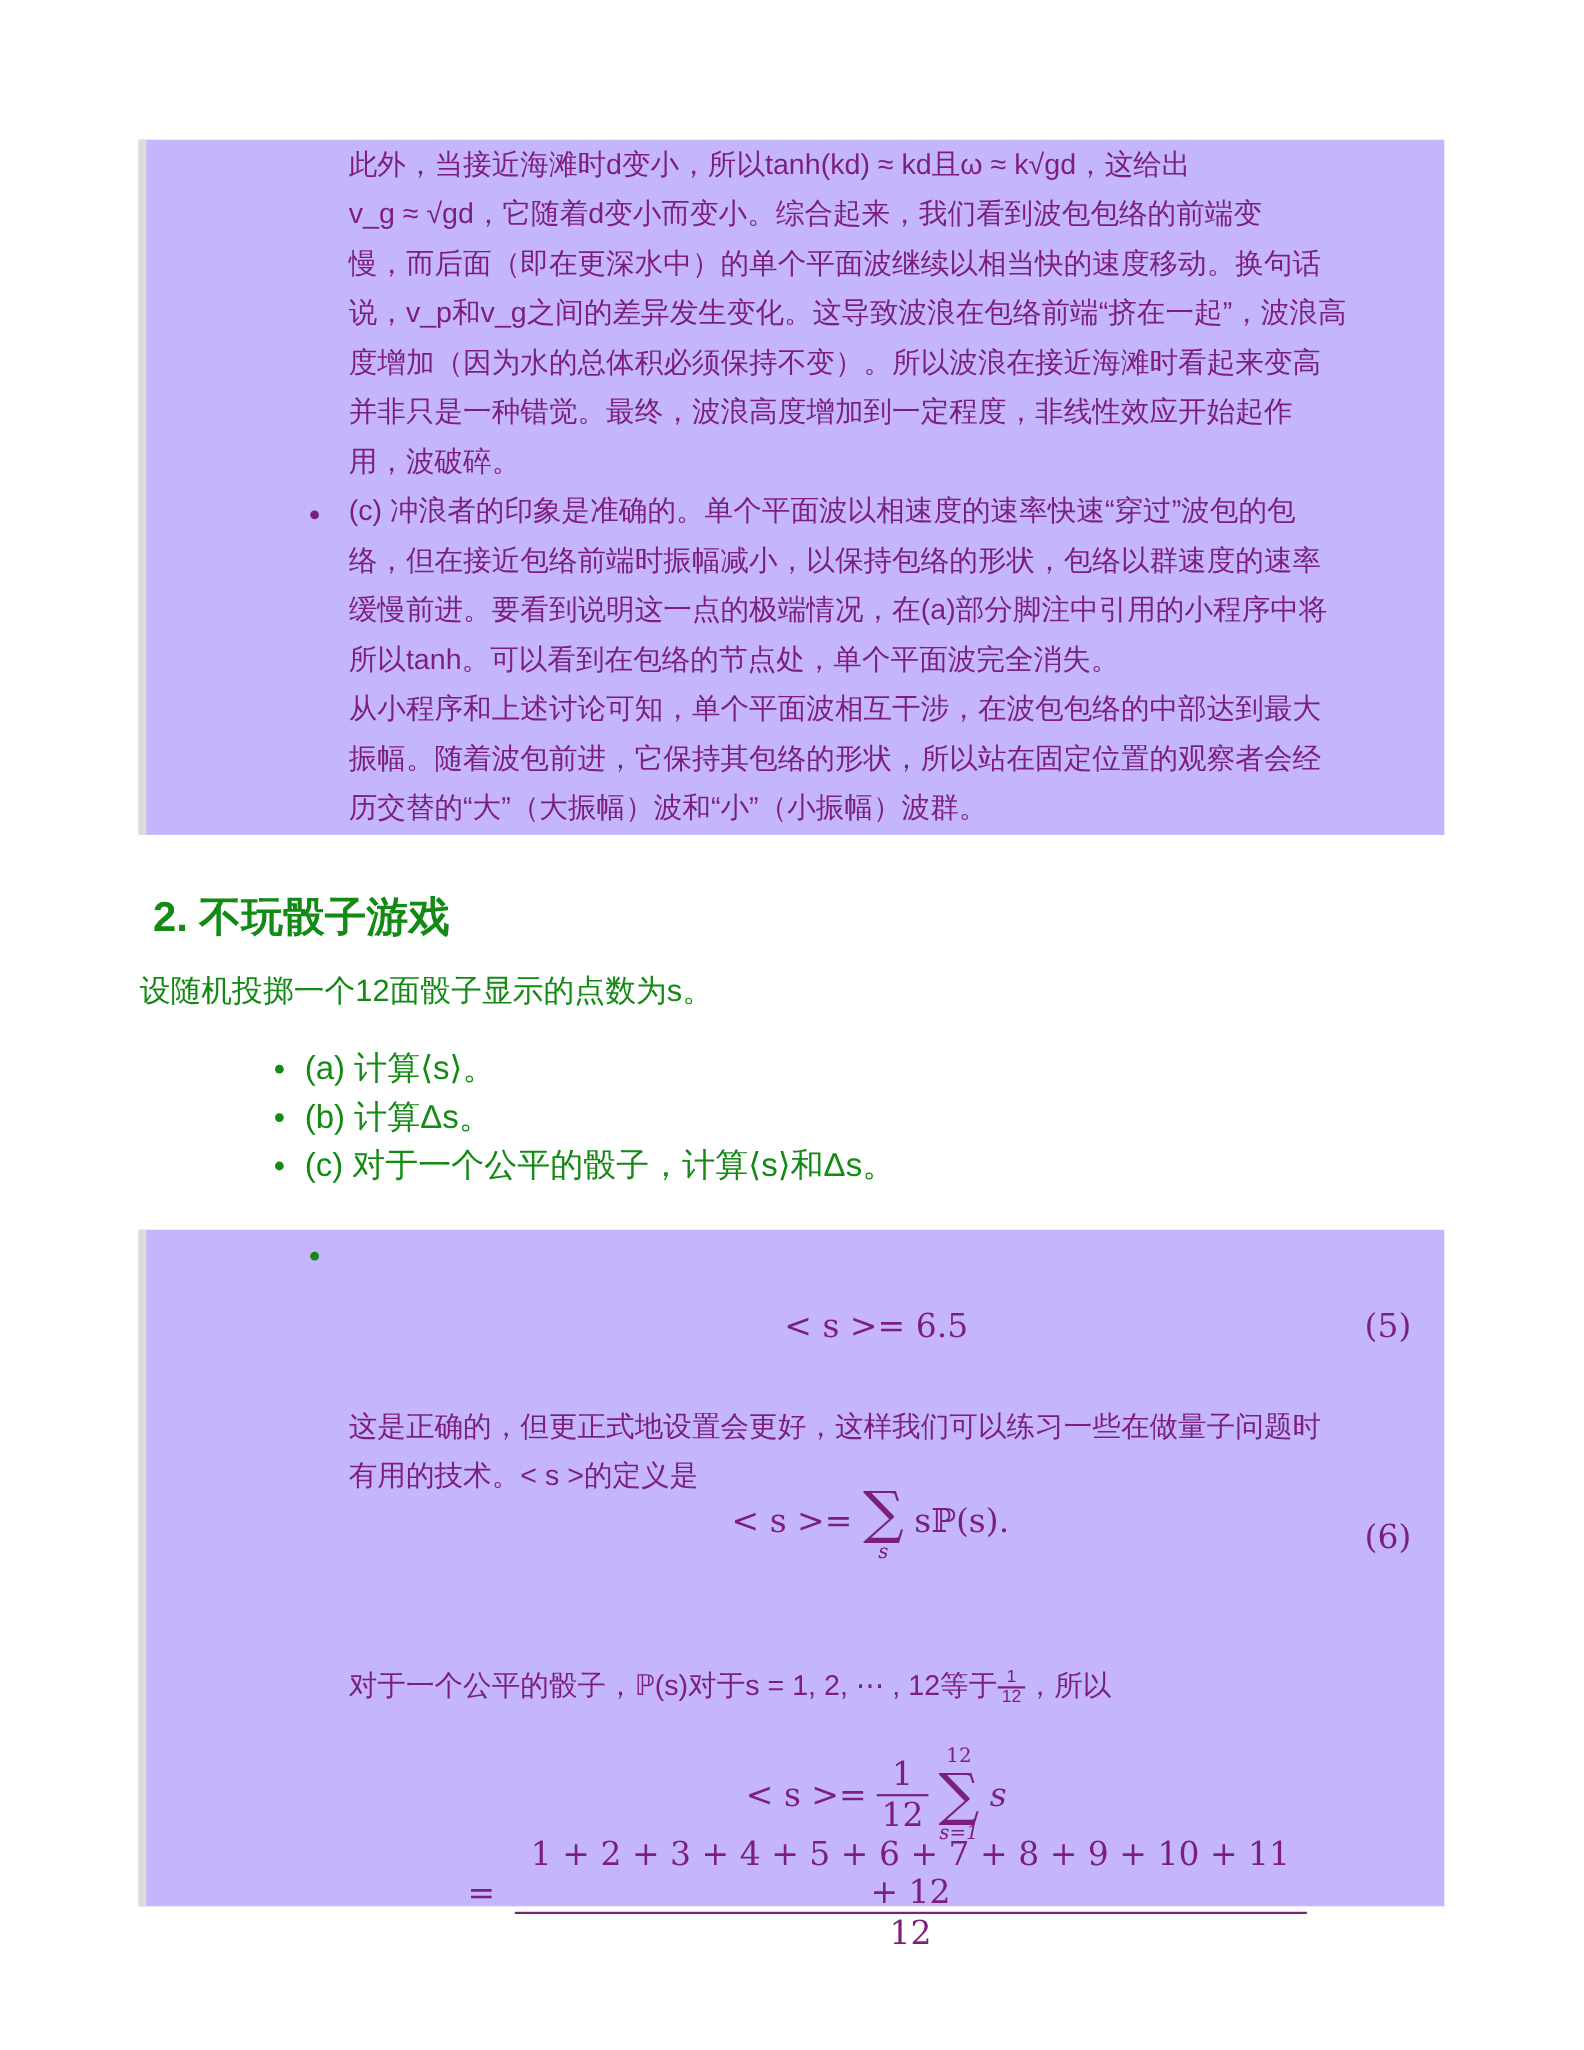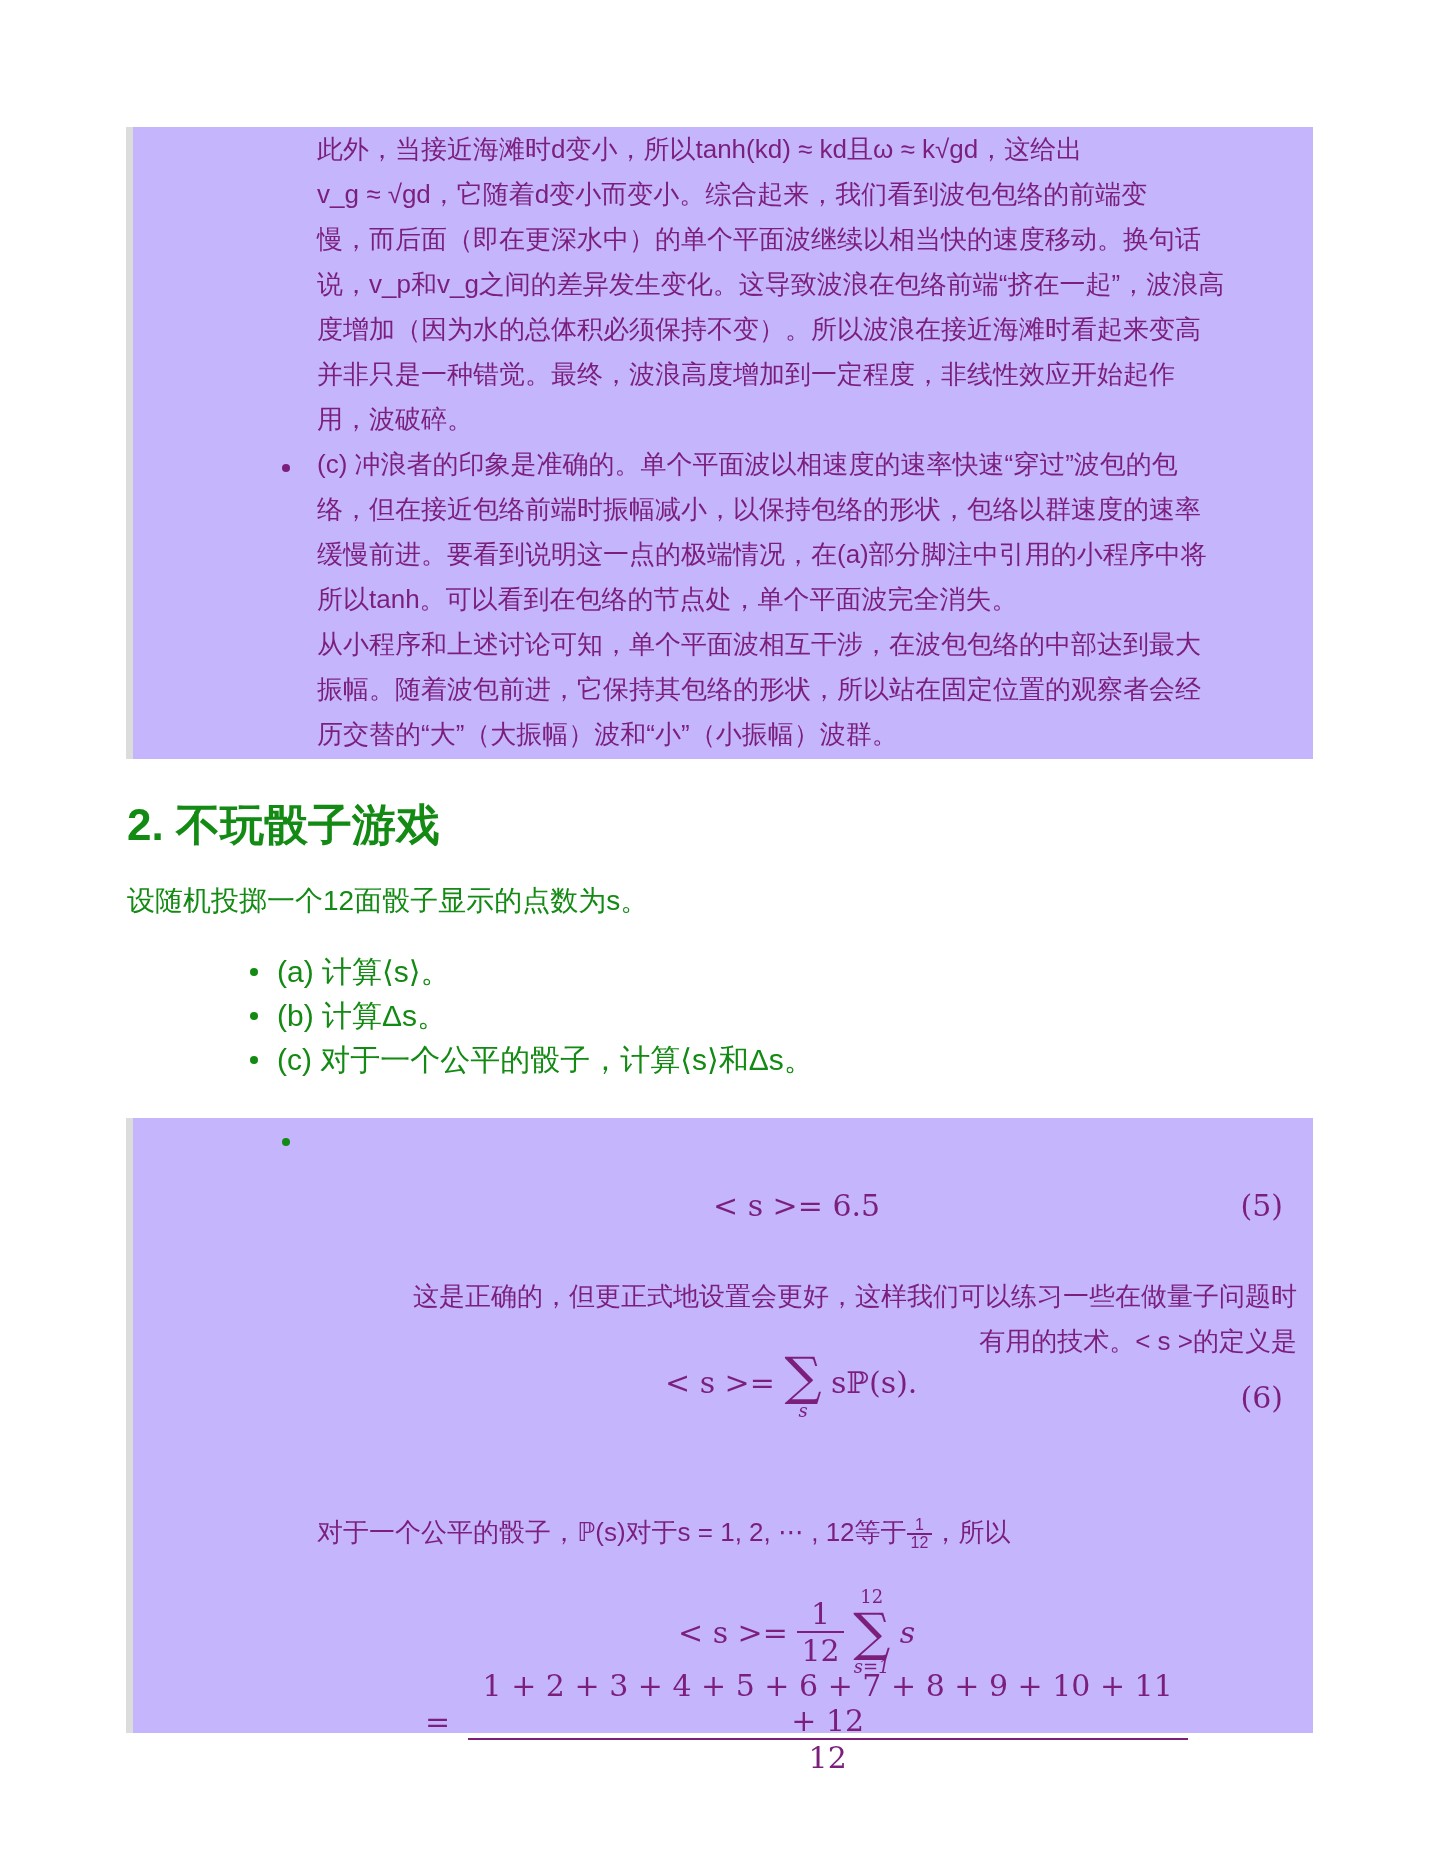--- a/index.html
+++ b/index.html
@@ -36,21 +36,21 @@
     font-family: "DejaVu Serif", "Liberation Serif", serif;
     font-size: 30px;
   }
   .eq-num {
     position: absolute; right: 30px; color: #7b1f7b;
     font-family: "DejaVu Serif", "Liberation Serif", serif; font-size: 30px;
   }
 
   #heading {
     position: absolute; left: 127px; top: 796px;
-    font-size: 44px; font-weight: bold; color: #138a13; margin: 0;
+    font-size: 38px; font-weight: bold; color: #138a13; margin: 12px;
   }
   #intro {
     position: absolute; left: 127px; top: 878px;
     font-size: 28px; line-height: 45px; color: #138a13;
   }
   .task-list {
     position: absolute; left: 250px; top: 950px; margin: 0; padding: 0; list-style: none;
   }
   .task-list li {
     position: relative; padding-left: 27px; font-size: 30px; line-height: 44px; color: #138a13;
@@ -110,21 +110,21 @@
     <span>(c) 对于一个公平的骰子，计算⟨s⟩和Δs。</span>
   </li>
 </ul>
 
 <div class="quote-box" id="box2">
   <span class="bullet" style="left: 149px; top: 20px; background:#138a13;"></span>
 
   <div class="eq" style="left: 580px; top: 70px;">&lt; s &gt;= 6.5</div>
   <div class="eq-num" style="top: 70px;">(5)</div>
 
-  <div class="para" style="top: 156px; text-align: right;">
+  <div class="para" style="top: 156px;">
     <div>这是正确的，但更正式地设置会更好，这样我们可以练习一些在做量子问题时</div>
     <div>有用的技术。&lt; s &gt;的定义是</div>
   </div>
 
   <div class="eq" style="left: 532px; top: 232px;">
     <span>&lt; s &gt;=</span>
     <span class="sum">
       <span class="sigma">∑</span>
       <span class="sub">s</span>
     </span>

